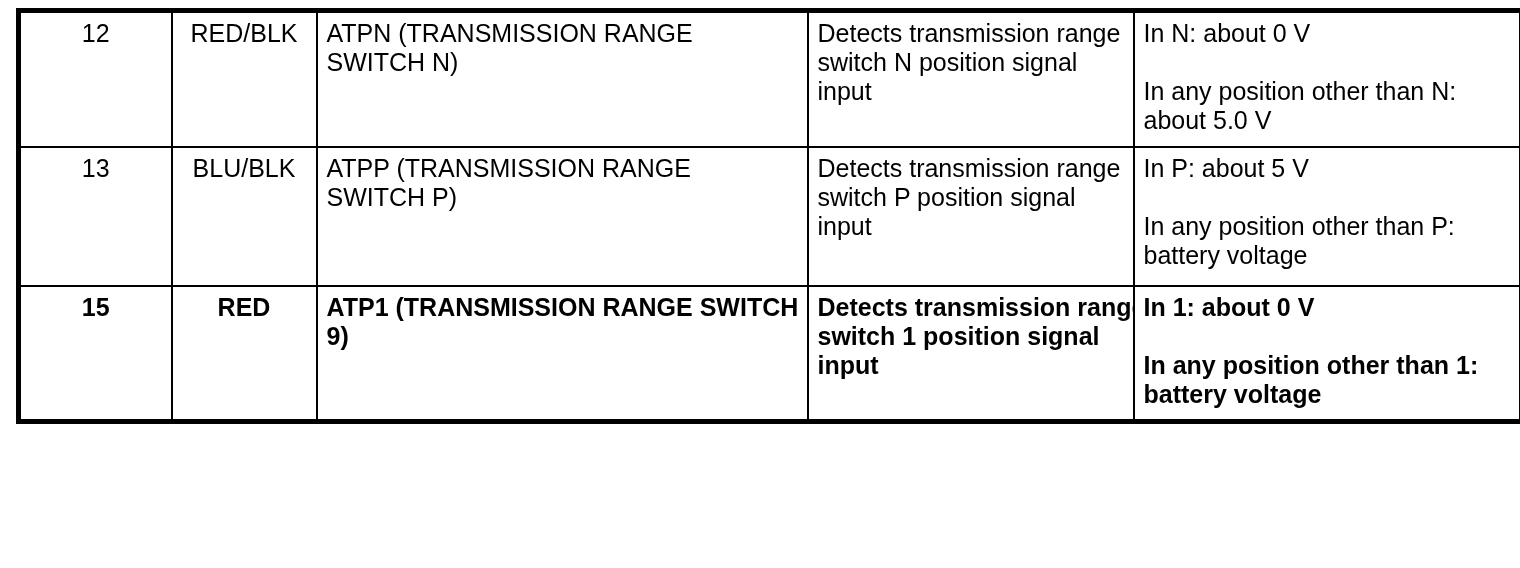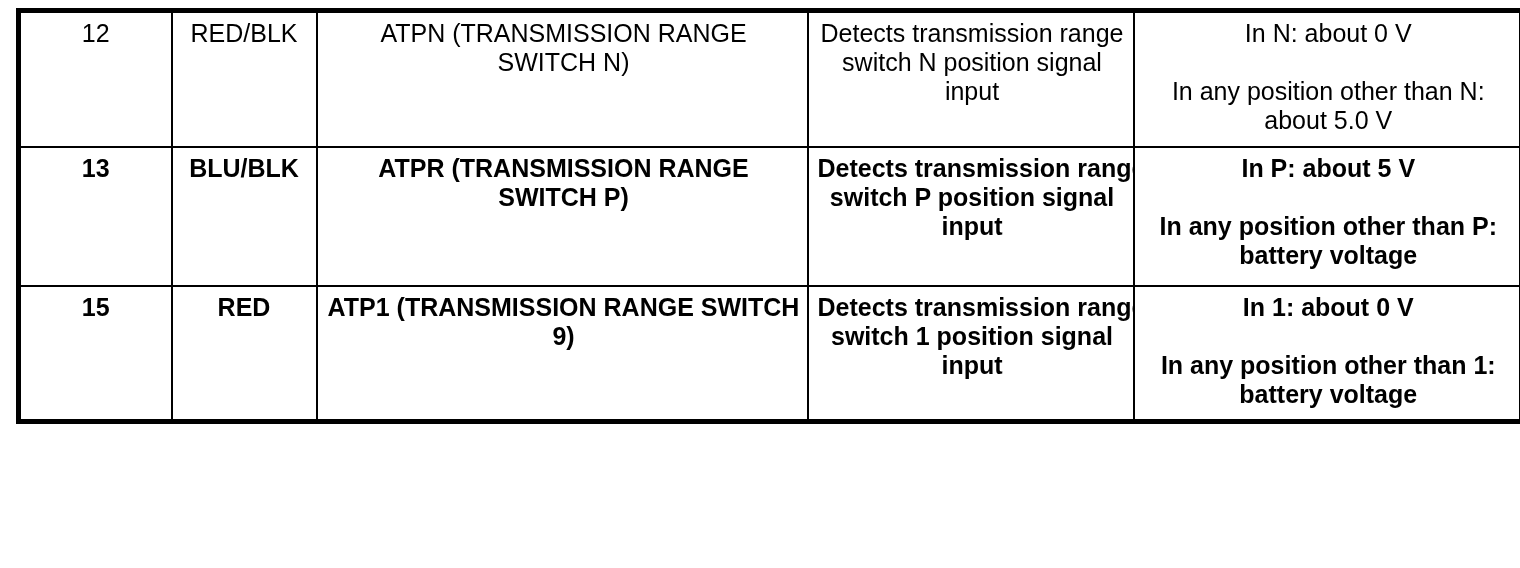--- a/index.html
+++ b/index.html
@@ -21,34 +21,33 @@
   .doc-table td {
     border: 2px solid #000000;
     vertical-align: top;
     padding: 6px 6px 6px 9px;
     font-family: "Liberation Sans", "DejaVu Sans", sans-serif;
     font-size: 25px;
     line-height: 29px;
     color: #000000;
     white-space: pre;
     overflow: hidden;
-    text-align: center;
   }
   .doc-table td.center {
     text-align: center;
     padding-left: 4px;
     padding-right: 4px;
   }
   col.c-terminal { width: 153px; }
   col.c-wire     { width: 145px; }
   col.c-name     { width: 491px; }
   col.c-desc     { width: 326px; }
   col.c-volt     { width: 388px; }
   tr.r1 { height: 136px; }
-  tr.r2 { height: 139px; font-weight: bold; }
+  tr.r2 { height: 139px; }
   tr.r3 { height: 138px; }
   tr.r4 { height: 136px; font-weight: bold; }
 </style>
 </head>
 <body>
 
 <table class="doc-table">
   <colgroup>
     <col class="c-terminal">
     <col class="c-wire">
@@ -66,21 +65,21 @@
 switch N position signal
 input</td>
       <td>In N: about 0 V
 
 In any position other than N:
 about 5.0 V</td>
     </tr>
     <tr class="r2">
       <td class="center">13</td>
       <td class="center">BLU/BLK</td>
-      <td>ATPR (TRANSMISSION RANGE
+      <td>ATPP (TRANSMISSION RANGE
 SWITCH P)</td>
       <td>Detects transmission range
 switch P position signal
 input</td>
       <td>In P: about 5 V
 
 In any position other than P:
 battery voltage</td>
     </tr>
     <tr class="r4">

